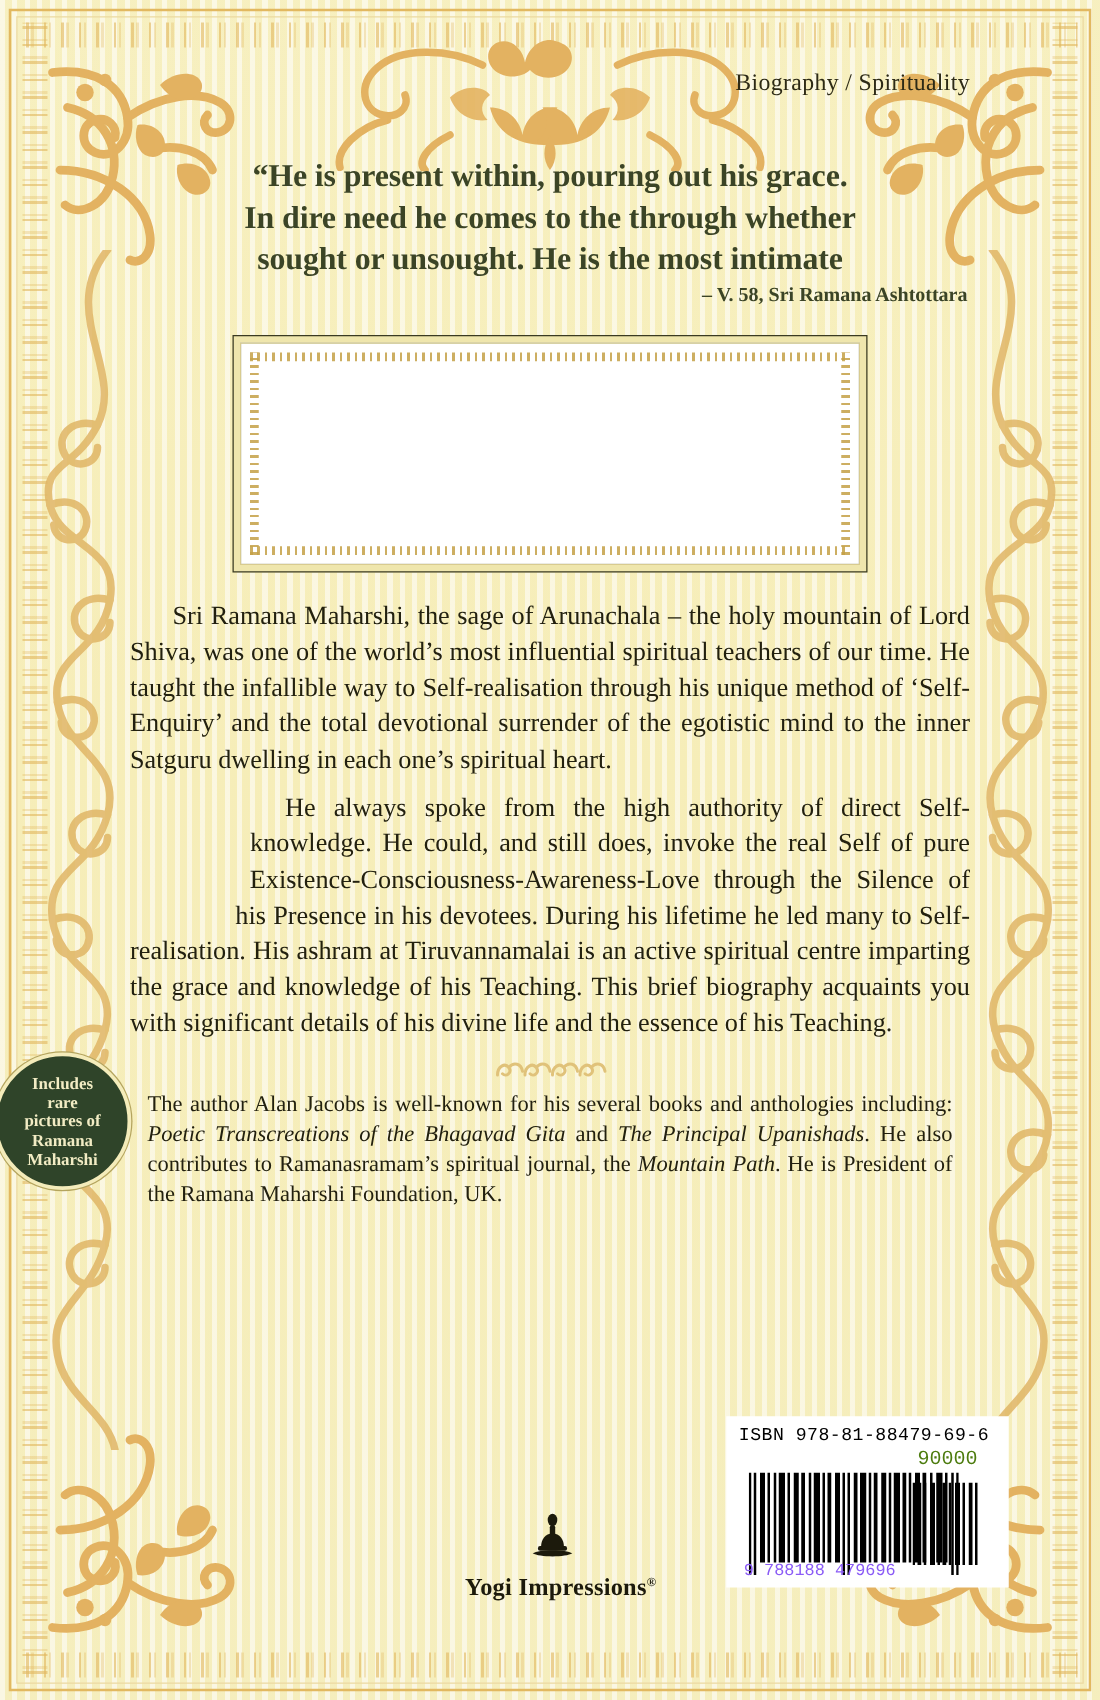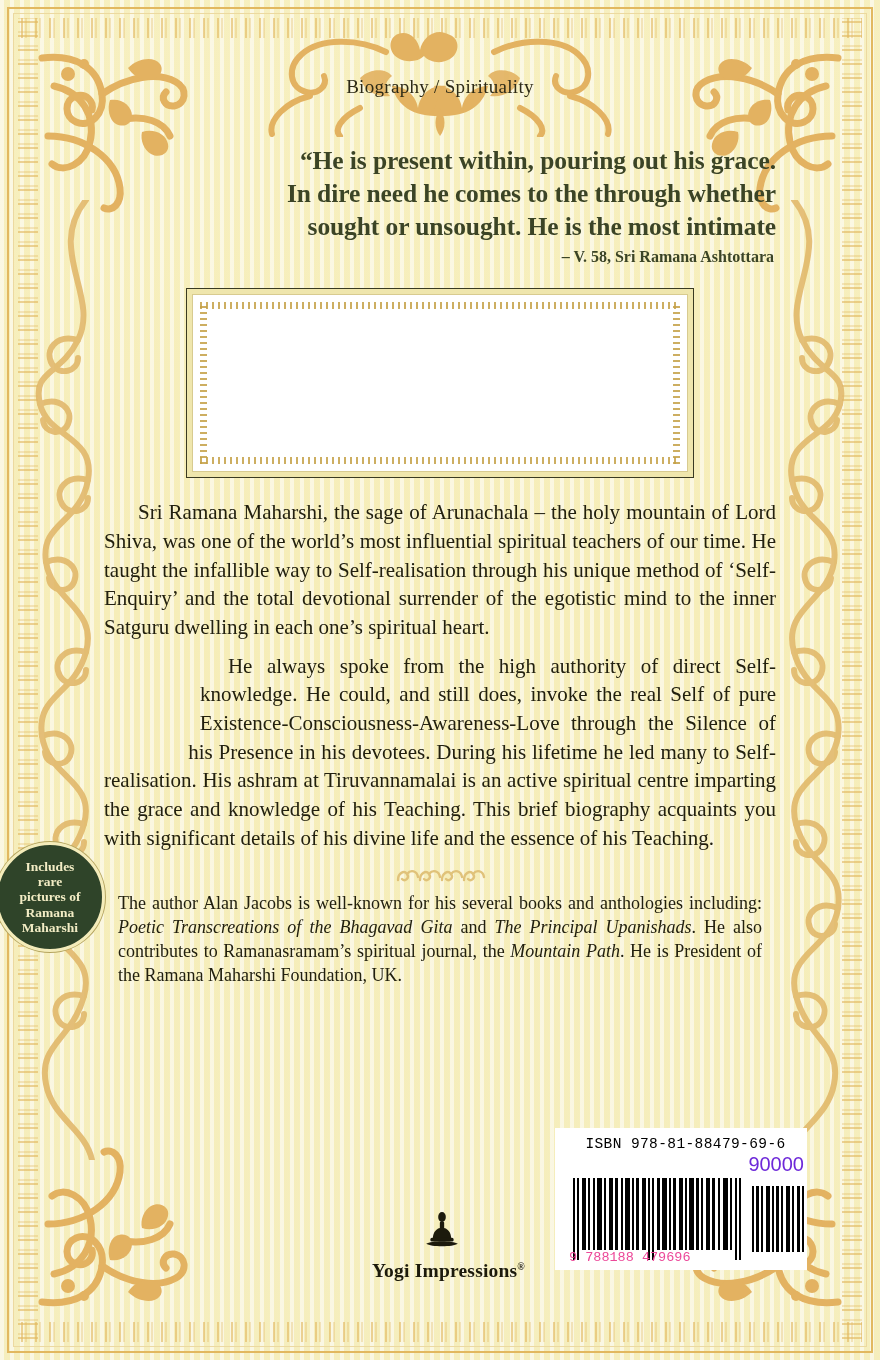--- a/index.html
+++ b/index.html
@@ -93,32 +93,32 @@
     width:460px;height:115px;pointer-events:none;
   }
 
   
   .content{
     position:absolute;
     left:104px; right:104px; top:56px;
   }
 
   .genre{
-    text-align:center;
+    text-align:right;
     font-size:19px;
     color:#2d2a16;
     letter-spacing:.3px;
     position:relative;
     z-index:3;
-    margin-top:20px;
+    margin-top:0;
   }
 
   .quote{
     margin-top:46px;
-    text-align:right;
+    text-align:center;
     font-weight:bold;
     font-size:25.5px;
     line-height:1.30;
     color:#3b4426;
     letter-spacing:-0.1px;
   }
   .quote-attr{
     margin-top:5px;
     text-align:right;
     font-weight:bold;
@@ -228,48 +228,48 @@
     font-size:19.5px;
     color:#1c1a0c;
     white-space:nowrap;
     letter-spacing:.2px;
   }
   .logo-name sup{font-size:10px;vertical-align:super;}
 
   .barcode{
     position:absolute;
     right:73px;bottom:90px;
-    width:252px;
+    width:226px;
     background:#fff;
-    padding:8px 1px 5px 10px;
+    padding:8px 23px 5px 10px;
     box-sizing:border-box;
   }
   .isbn-line{
     font-family:"Liberation Mono", monospace;
     font-size:14.5px;
     color:#000;
     text-align:center;
     letter-spacing:.4px;
     white-space:nowrap;
   }
   .price-line{
-    font-family:Liberation Sans, sans-serif;
-    font-size:20px;
-    color:#6d28d9;
+    font-family:Liberation Mono, monospace;
+    font-size:16px;
+    color:#4d7c0f;
     text-align:right;
     margin-top:1px;
     padding-right:2px;
   }
   .bars-row{position:relative;height:82px;margin-top:2px;}
   .bars-main{position:absolute;left:8px;top:0;width:168px;height:82px;}
   .bars-addon{position:absolute;right:0;top:8px;width:54px;height:66px;}
   .ean-line{
     font-family:"Liberation Mono", monospace;
     font-size:13.5px;
-    color:#ec4899;
+    color:#8b5cf6;
     margin-top:-10px;
     padding-left:4px;
     white-space:nowrap;
     position:relative;
     z-index:3;
   }
 </style>
 </head>
 <body>
 

